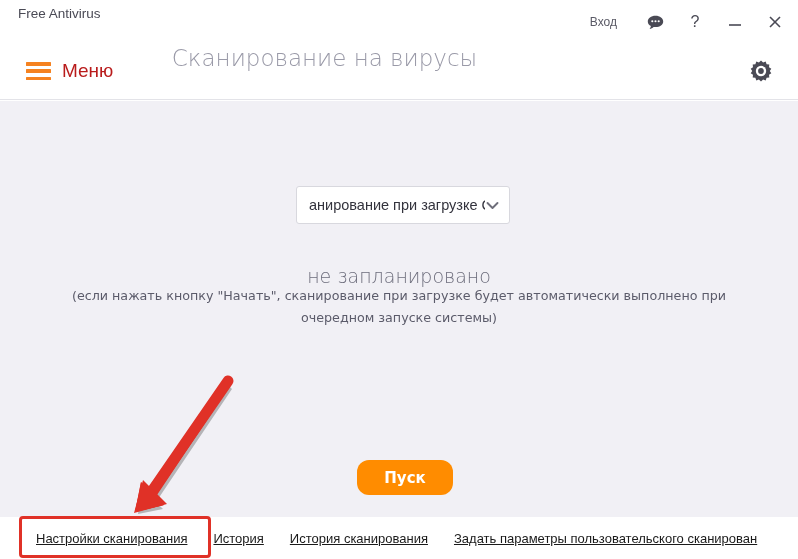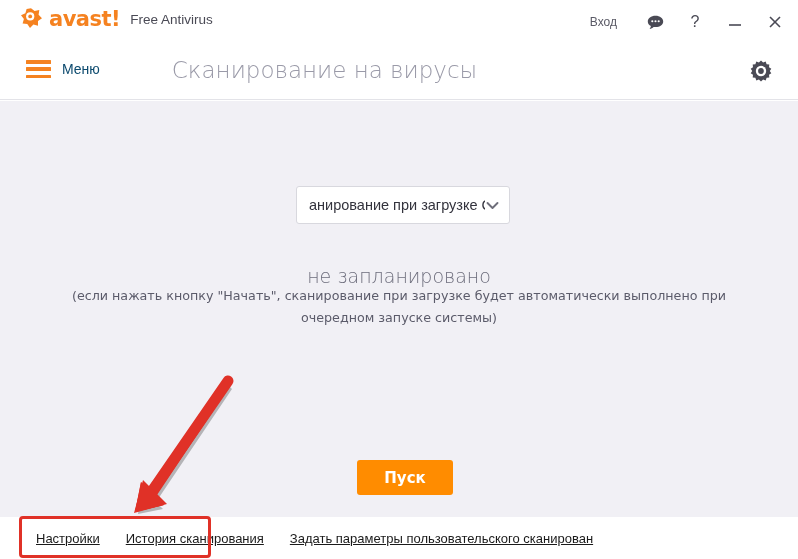--- a/index.html
+++ b/index.html
@@ -61,24 +61,24 @@
   }
   .menu-btn {
     position: absolute; left: 26px; top: 16px;
     display: flex; align-items: center; gap: 11px;
     cursor: pointer;
   }
   .burger { width: 25px; height: 18px; display: flex;
     flex-direction: column; justify-content: space-between; }
   .burger i { display: block; height: 3.5px; width: 100%;
     background: #f58220; border-radius: 0.5px; }
-  .menu-label { font-size: 14px; color: #0c4a6e; }
+  .menu-label { font-size: 19px; color: #b91c1c; }
 
   .page-title {
-    position: absolute; left: 0; top: 13px; width: 649px;
+    position: absolute; left: 0; top: 1px; width: 649px;
     text-align: center;
     font-size: 23px; color: #9a9aa8; font-weight: 300;
     font-family: "DejaVu Sans", sans-serif;
   }
   .gear-btn {
     position: absolute; right: 23px; top: 14px;
     width: 28px; height: 28px; cursor: pointer;
     display: flex; align-items: center; justify-content: center;
   }
 
@@ -118,21 +118,21 @@
     position: absolute; left: 34px; top: 184px; width: 730px;
     text-align: center; font-size: 12.7px; color: #5b5b6a;
     line-height: 1.72;
     font-family: "DejaVu Sans", sans-serif;
   }
 
   .start-btn {
     position: absolute; left: 357px; top: 359px;
     width: 96px; height: 35px;
     background: #ff8c00;
-    border: none; border-radius: 3px;
+    border: none; border-radius: 12px;
     color: #ffffff; font-size: 15px; font-weight: bold;
     cursor: pointer;
     font-family: "DejaVu Sans", sans-serif;
   }
 
   
   .bottombar {
     position: absolute; left: 0; top: 517px;
     width: 798px; height: 42px;
     background: #ffffff;
@@ -163,32 +163,20 @@
     pointer-events: none;
   }
 </style>
 </head>
 <body>
 
 <div id="app">
 
   <div class="titlebar">
     <div class="brand">
-      <div class="avast-logo">
-        <span class="avast-mark">
-          <svg width="26" height="26" viewBox="0 0 26 26">
-            <path d="M13 2.2 L16.6 5.0 L21.3 4.0 L20.6 8.8 L24.0 12.3 L20.0 14.9 L20.0 19.7
-                     L15.4 18.6 L12.0 22.0 L9.3 18.0 L4.6 17.6 L5.9 13.0 L3.0 9.3
-                     L7.4 7.3 L8.6 2.9 Z" fill="#f58220"></path>
-            <circle cx="12.2" cy="10.4" r="4.1" fill="#ffffff"></circle>
-            <circle cx="12.2" cy="10.4" r="1.9" fill="#f58220"></circle>
-          </svg>
-        </span>
-        <span class="avast-word">avast!</span>
-      </div>
       <span class="product-name">Free Antivirus</span>
     </div>
 
     <div class="win-controls">
       <span class="login-link">Вход</span>
 
       <span class="wc-btn">
         <svg width="17" height="15" viewBox="0 0 17 15">
           <path d="M8.5 0.8 C4.0 0.8 0.8 3.3 0.8 6.4 C0.8 8.3 2.0 10.0 3.9 11.0
                    C3.8 12.0 3.3 13.0 2.6 13.9 C4.2 13.7 5.6 13.0 6.6 12.0
@@ -258,21 +246,22 @@
     </div>
 
     <div class="status-text">не запланировано</div>
 
     <div class="hint-text">(если нажать кнопку "Начать", сканирование при загрузке будет автоматически выполнено при очередном запуске системы)</div>
 
     <button class="start-btn">Пуск</button>
   </div>
 
   <div class="bottombar">
-    <span class="foot-link">Настройки</span>
+    <span class="foot-link">Настройки сканирования</span>
+    <span class="foot-link">История</span>
     <span class="foot-link">История сканирования</span>
     <span class="foot-link">Задать параметры пользовательского сканирован</span>
   </div>
 
   <div class="anno-box"></div>
 
   <div class="anno-arrow">
     <svg width="140" height="160" viewBox="0 0 140 160">
       <g transform="translate(2,3)" opacity="0.25">
         <path d="M114 10 L36 122 L30 114 L26 141 L51 136 L44 129 L120 16 Z" fill="#000000"></path>

